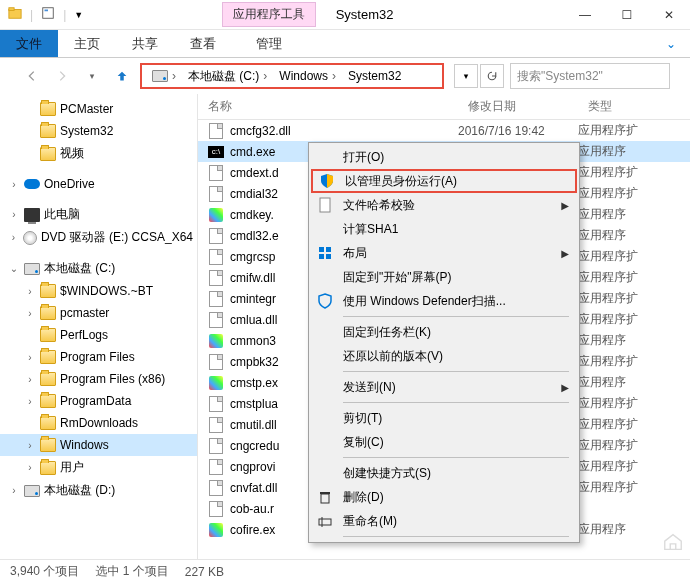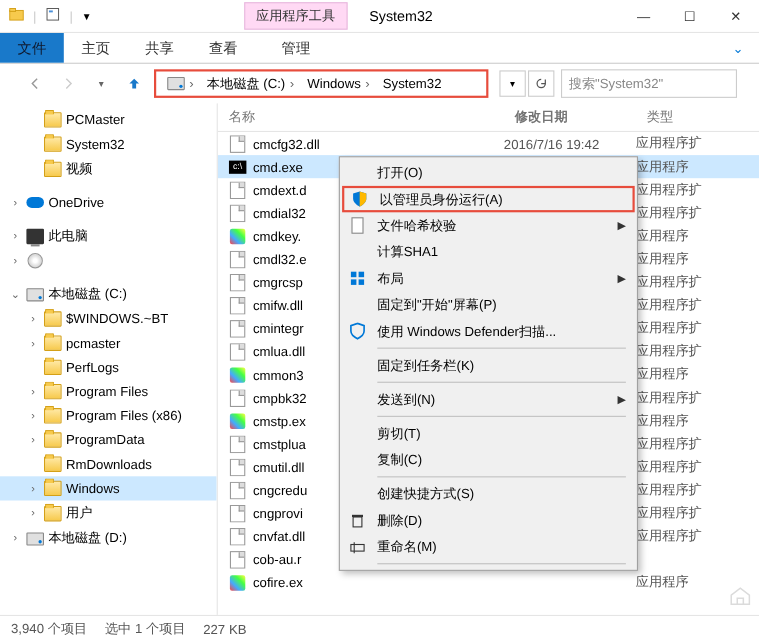--- a/index.html
+++ b/index.html
@@ -44,21 +44,21 @@
 .drive-icon::after { content: ''; position: absolute; bottom: 1px; right: 1px; width: 3px; height: 3px; background: #0078d7; border-radius: 50%; }
 .pc-icon { width: 16px; height: 14px; background: #333; border-radius: 1px; position: relative; }
 .pc-icon::after { content: ''; position: absolute; bottom: -2px; left: 4px; width: 8px; height: 2px; background: #888; }
 .cloud-icon { width: 16px; height: 10px; background: #0078d7; border-radius: 5px; }
 .disc-icon { width: 14px; height: 14px; background: radial-gradient(circle, #fff 20%, #ddd 60%); border: 1px solid #999; border-radius: 50%; }
 
 .filelist { flex: 1; overflow: hidden; position: relative; }
 .fl-header { display: flex; border-bottom: 1px solid #e5e5e5; height: 26px; align-items: center; }
 .fl-header .col { padding: 0 10px; color: #737373; }
 .col-name { width: 260px; }
-.col-date { width: 120px; font-weight: bold; }
+.col-date { width: 120px; }
 .col-type { flex: 1; }
 .fl-row { display: flex; align-items: center; height: 21px; padding-left: 10px; }
 .fl-row.selected { background: #cce8ff; }
 .fl-row .cell { overflow: hidden; text-overflow: ellipsis; white-space: nowrap; }
 .fl-row .cell-name { width: 250px; display: flex; align-items: center; gap: 6px; }
 .fl-row .cell-date { width: 120px; color: #555; }
 .fl-row .cell-type { flex: 1; color: #555; }
 .file-icon { width: 16px; height: 16px; display: inline-flex; align-items: center; justify-content: center; font-size: 11px; flex-shrink: 0; }
 .generic-file { width: 14px; height: 16px; background: #fff; border: 1px solid #999; position: relative; }
 .generic-file::after { content: ''; position: absolute; top: 0; right: 0; width: 4px; height: 4px; background: #ddd; border-left: 1px solid #999; border-bottom: 1px solid #999; }
@@ -199,20 +199,21 @@
        <span class="icon">
           <span class="pc-icon"></span>
         </span>
        <span>此电脑</span>
      </div>
       <div class="tree-item indent-0">
        <span class="expander">›</span>
        <span class="icon">
           <span class="disc-icon"></span>
         </span>
+       <span>DVD 驱动器 (E:) CCSA_X64</span>
      </div>
       <div class="sep"></div>
       <div class="tree-item indent-0">
        <span class="expander">⌄</span>
        <span class="icon">
           <span class="drive-icon"></span>
         </span>
        <span>本地磁盘 (C:)</span>
      </div>
       <div class="tree-item indent-1">
@@ -551,20 +552,25 @@
       </span>
        <span>使用 Windows Defender扫描...</span>
 
      </div>
     <div class="ctx-sep"></div>
     <div class="ctx-item">
        <span class="ctx-icon"></span>
        <span>固定到任务栏(K)</span>
 
      </div>
+    <div class="ctx-item">
+       <span class="ctx-icon"></span>
+       <span>还原以前的版本(V)</span>
+
+     </div>
     <div class="ctx-sep"></div>
     <div class="ctx-item">
        <span class="ctx-icon"></span>
        <span>发送到(N)</span>
        <span class="ctx-arrow">▶</span>
      </div>
     <div class="ctx-sep"></div>
     <div class="ctx-item">
        <span class="ctx-icon"></span>
        <span>剪切(T)</span>

